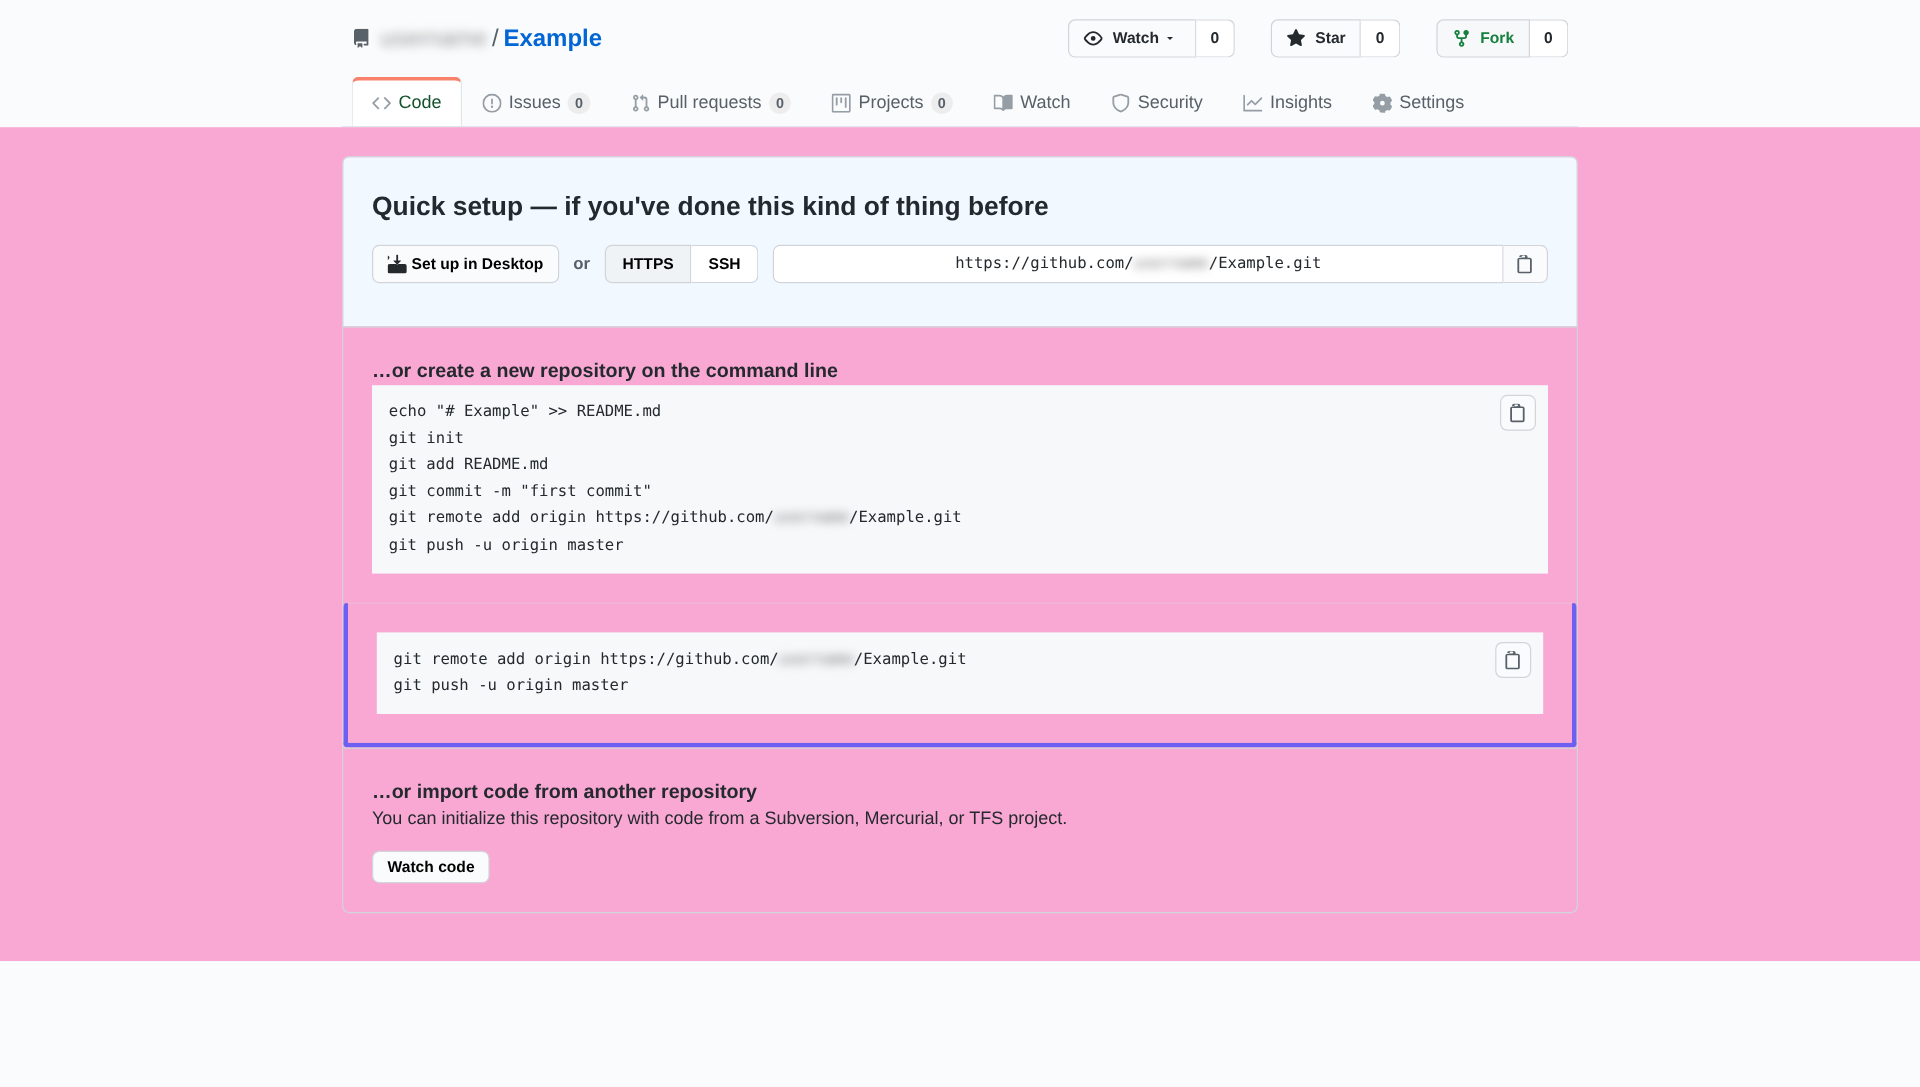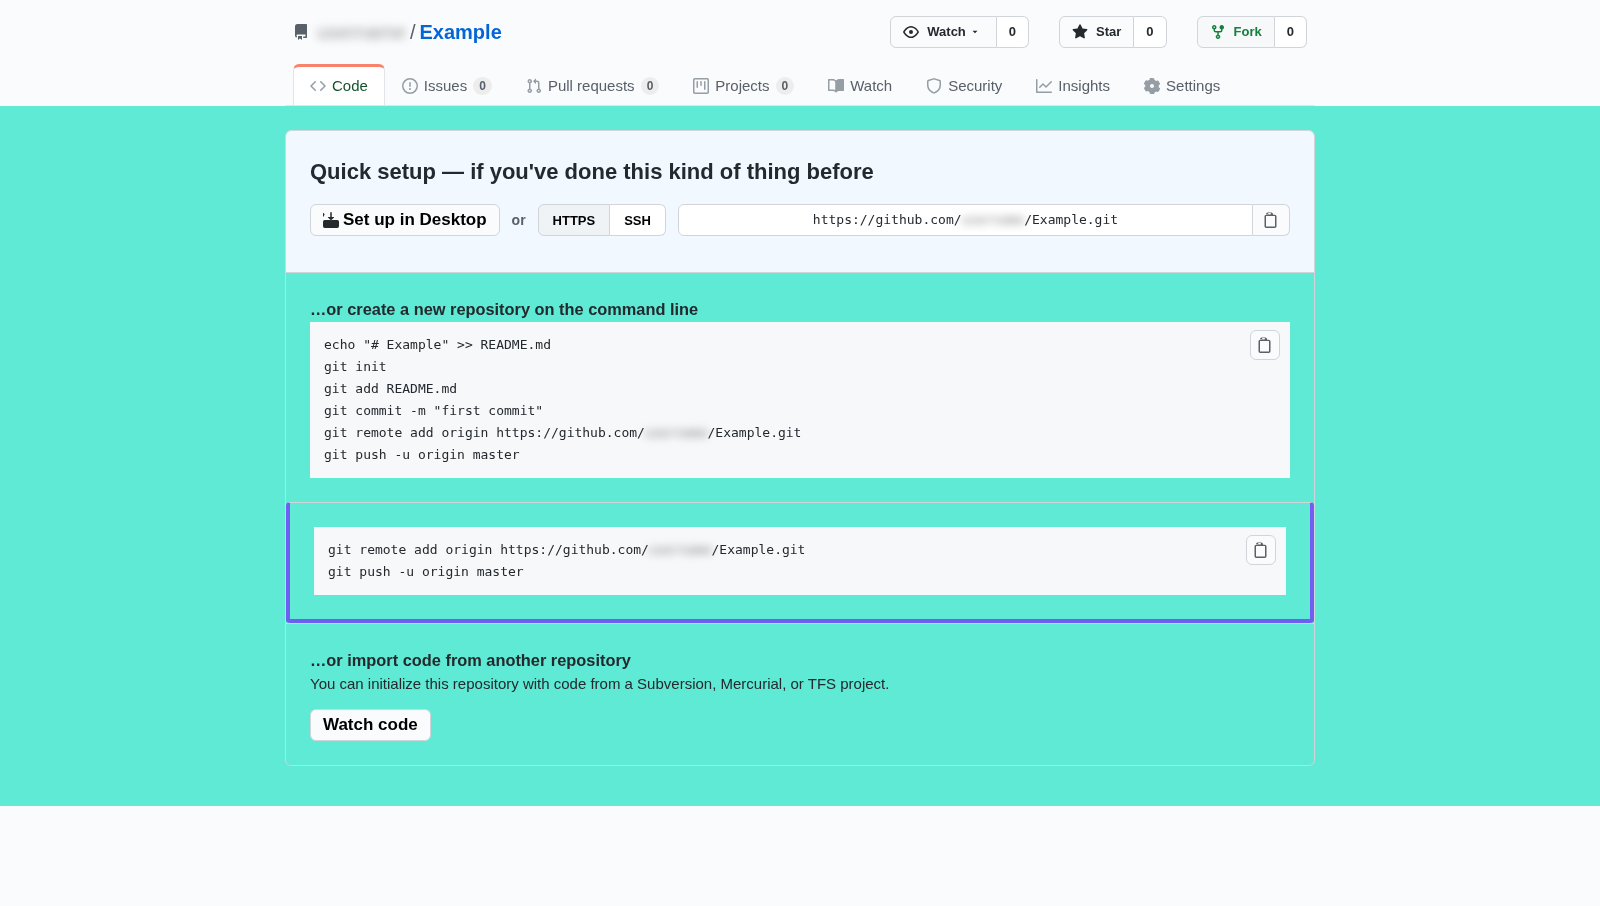--- a/index.html
+++ b/index.html
@@ -93,38 +93,38 @@
       min-width:18px;
       padding: 0 6px;
       font-size: 12px;
       font-weight:600;
       line-height:18px;
       color: #586069;
       background: #ededed;
       border-radius: 10px;
       text-align:center;
     }
-    .content { background:#5eead4; padding-bottom:40px;}
+    .content { background:#f9a8d4; padding-bottom:40px;}
     .repo-content { max-width: 1030px; margin: 0 auto; padding: 24px 0 0 0;}
     .box-quick {
       background: #f1f8ff;
       border-color:#c8e1ff;
       padding: 24px;
     }
     .box-quick h3 { font-size: 22px; font-weight: 700; margin-bottom: 16px; }
     .quick-row {
       display:flex;
       align-items:stretch;
       gap:12px;
       margin-bottom:12px;
     }
     .btn-sm {
       display:inline-flex; align-items:center;
       padding: 5px 12px;
-      font-size:17px; font-weight:600;
+      font-size:13px; font-weight:600;
       background:#fafbfc;
       border:1px solid #d1d5da;
       border-radius:6px;
       cursor:pointer;
       gap:4px;
     }
     .or-text { align-self:center; color:#586069; font-weight:600;}
     .proto-group { display:inline-flex; }
     .proto-btn {
       padding:6px 14px;

